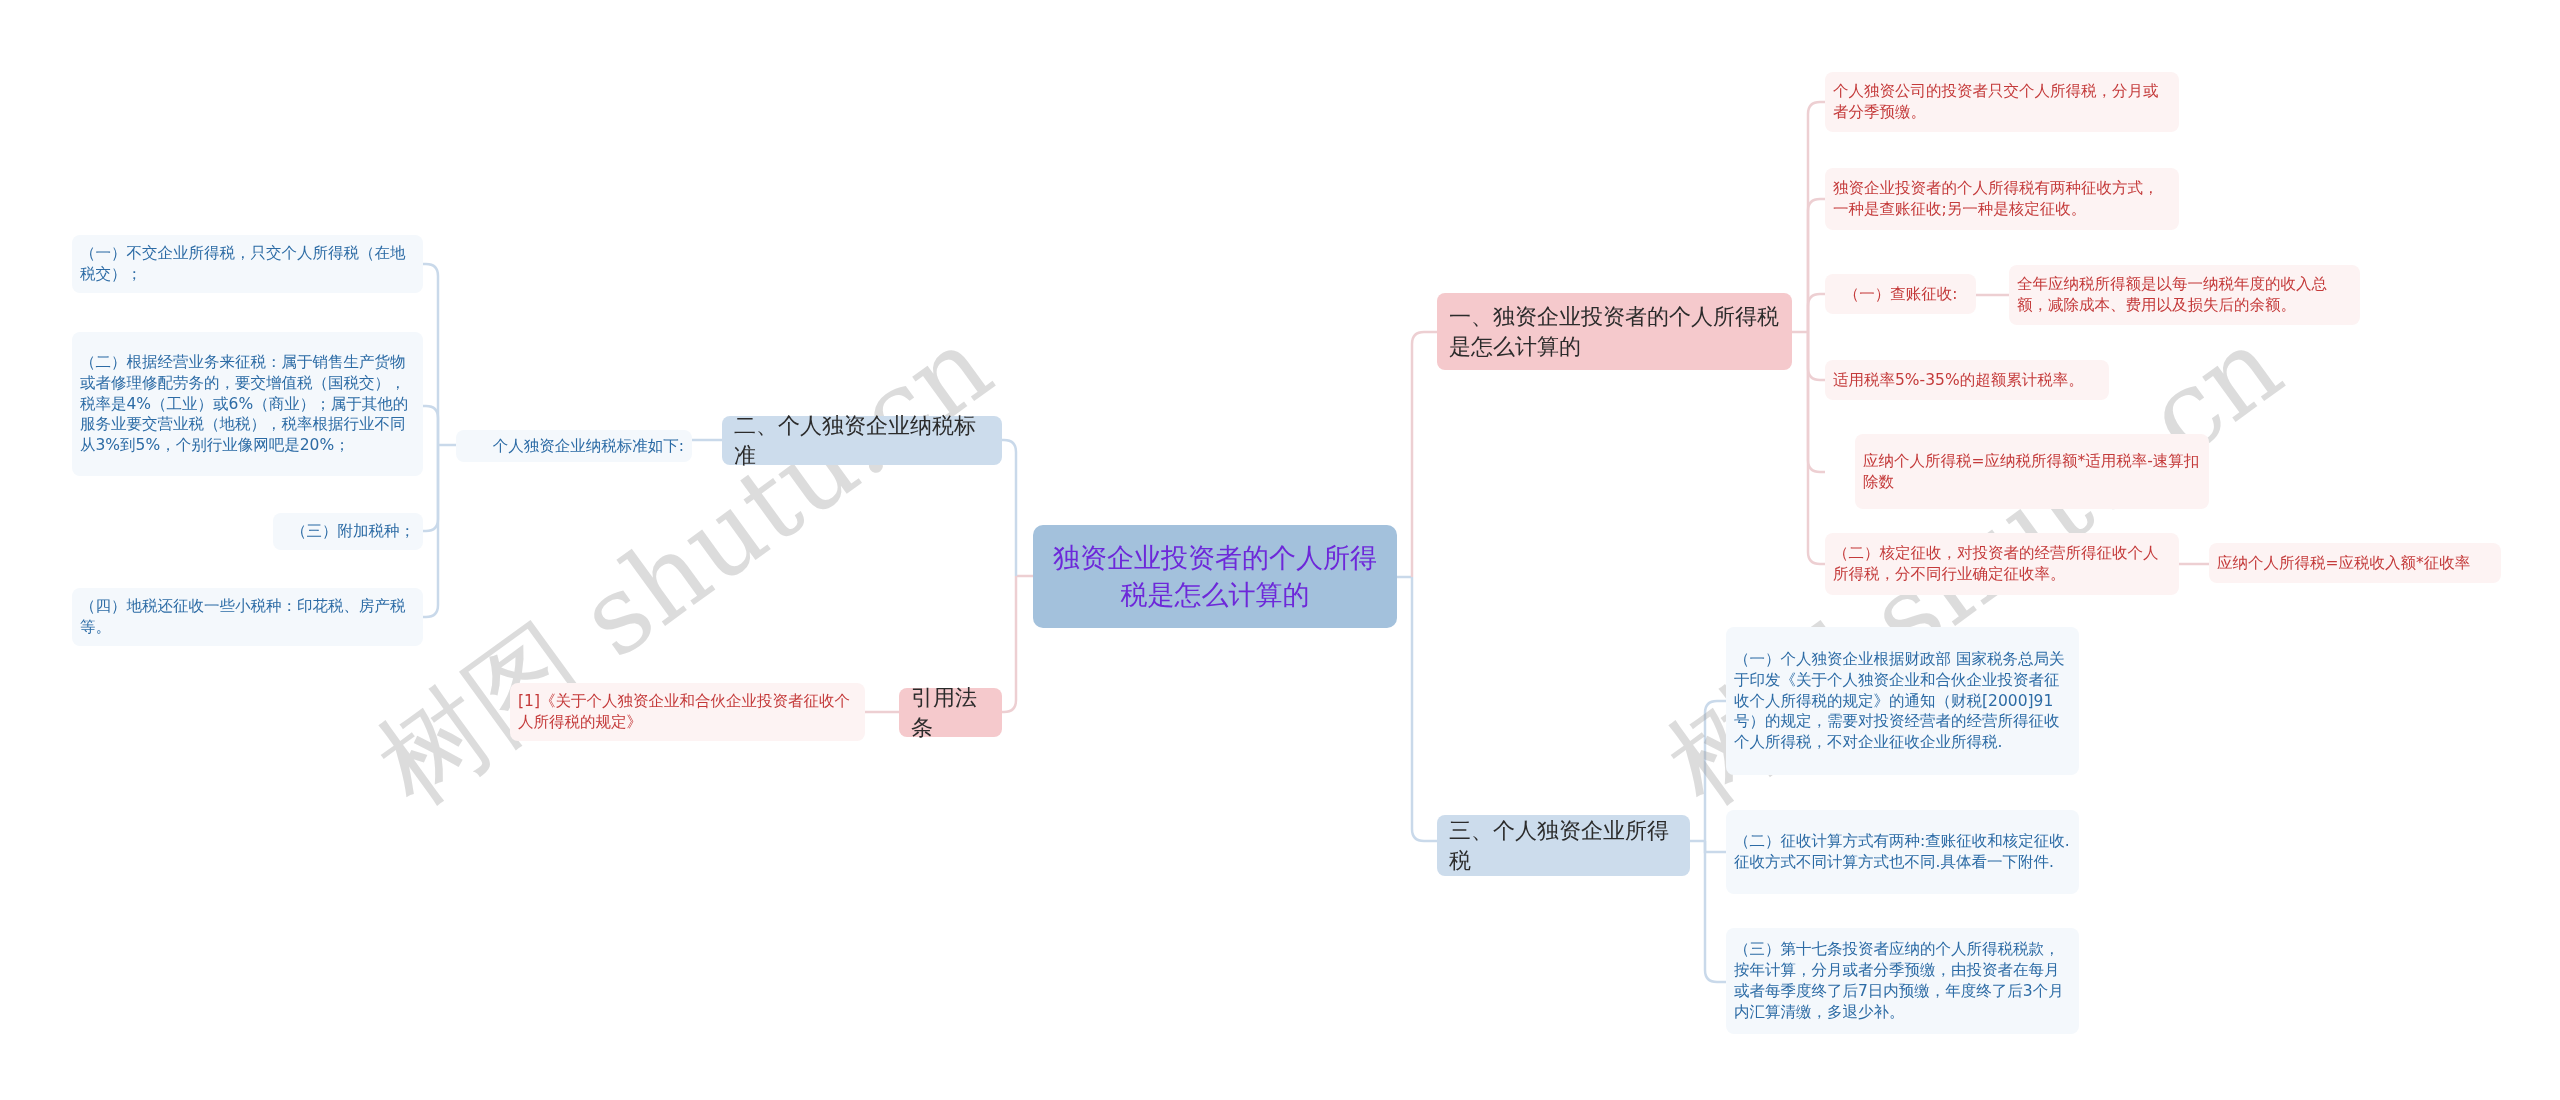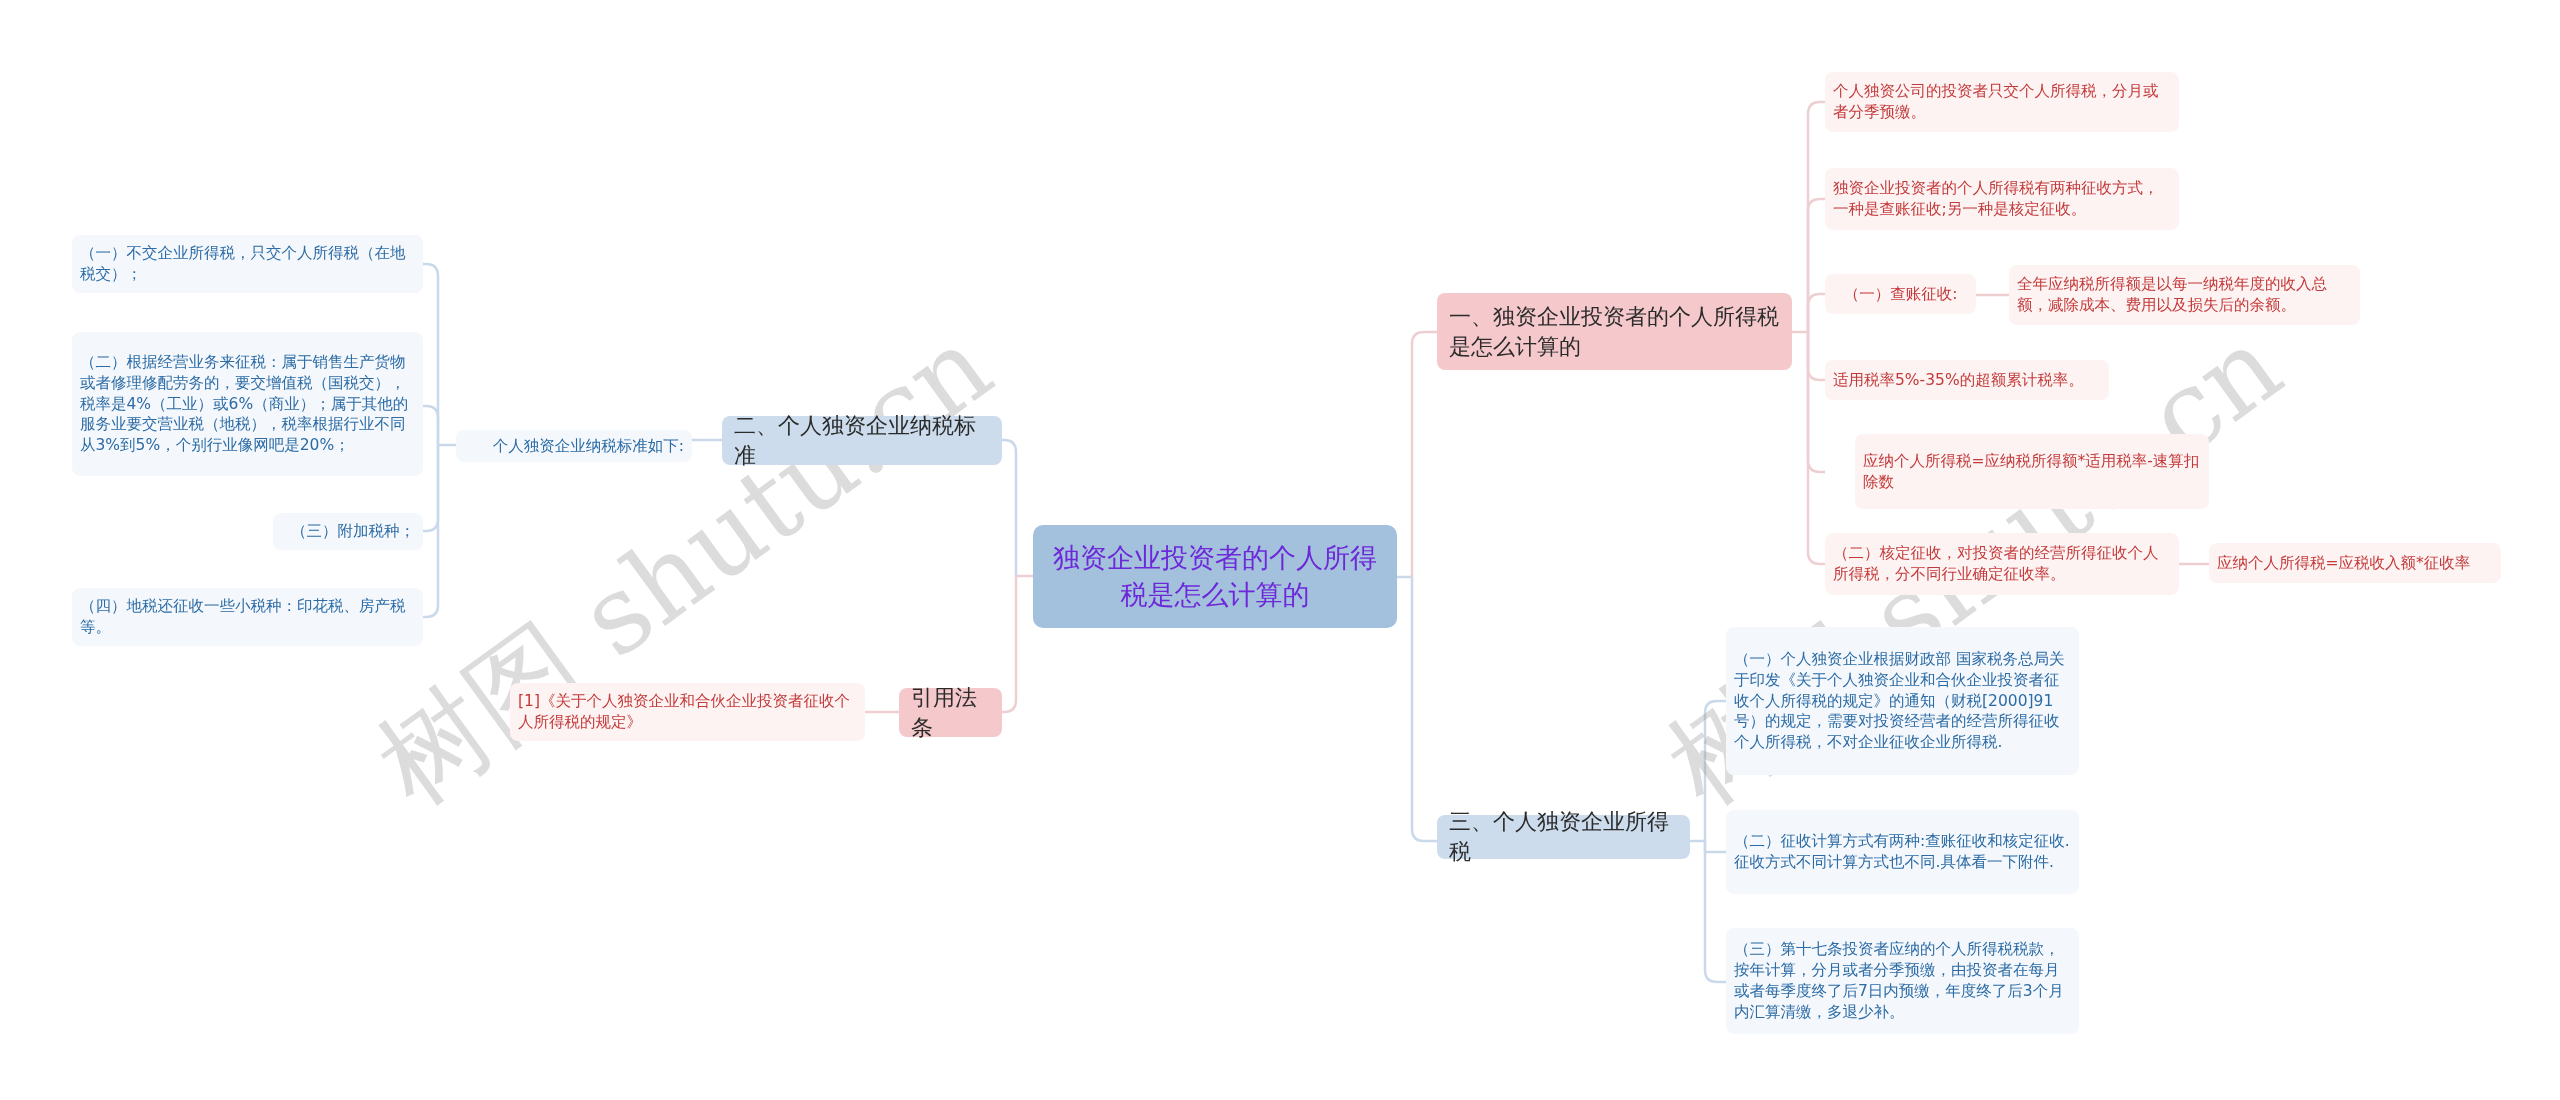--- a/index.html
+++ b/index.html
@@ -128,21 +128,21 @@
   <div class="node leaf-pink" style="left:1825px; top:434px; width:354px; height:75px;margin-left:30px;">
     <span>应纳个人所得税=应纳税所得额*适用税率-速算扣除数</span>
   </div>
   <div class="node leaf-pink" style="left:1825px; top:533px; width:354px; height:62px;">
     <span>（二）核定征收，对投资者的经营所得征收个人所得税，分不同行业确定征收率。</span>
   </div>
   <div class="node leaf-pink" style="left:2209px; top:543px; width:292px; height:40px;">
     <span>应纳个人所得税=应税收入额*征收率</span>
   </div>
 
-  <div class="node branch-blue" style="left:1437px; top:815px; width:253px; height:44px; justify-content:flex-end;">
+  <div class="node branch-blue" style="left:1437px; top:815px; width:253px; height:61px; justify-content:flex-end;">
     <span>三、个人独资企业所得税</span>
   </div>
   <div class="node leaf-blue" style="left:1726px; top:627px; width:353px; height:148px;">
     <span>（一）个人独资企业根据财政部 国家税务总局关于印发《关于个人独资企业和合伙企业投资者征收个人所得税的规定》的通知（财税[2000]91号）的规定，需要对投资经营者的经营所得征收个人所得税，不对企业征收企业所得税.</span>
   </div>
   <div class="node leaf-blue" style="left:1726px; top:810px; width:353px; height:84px;">
     <span>（二）征收计算方式有两种:查账征收和核定征收.征收方式不同计算方式也不同.具体看一下附件.</span>
   </div>
   <div class="node leaf-blue" style="left:1726px; top:928px; width:353px; height:106px;">
     <span>（三）第十七条投资者应纳的个人所得税税款，按年计算，分月或者分季预缴，由投资者在每月或者每季度终了后7日内预缴，年度终了后3个月内汇算清缴，多退少补。</span>

